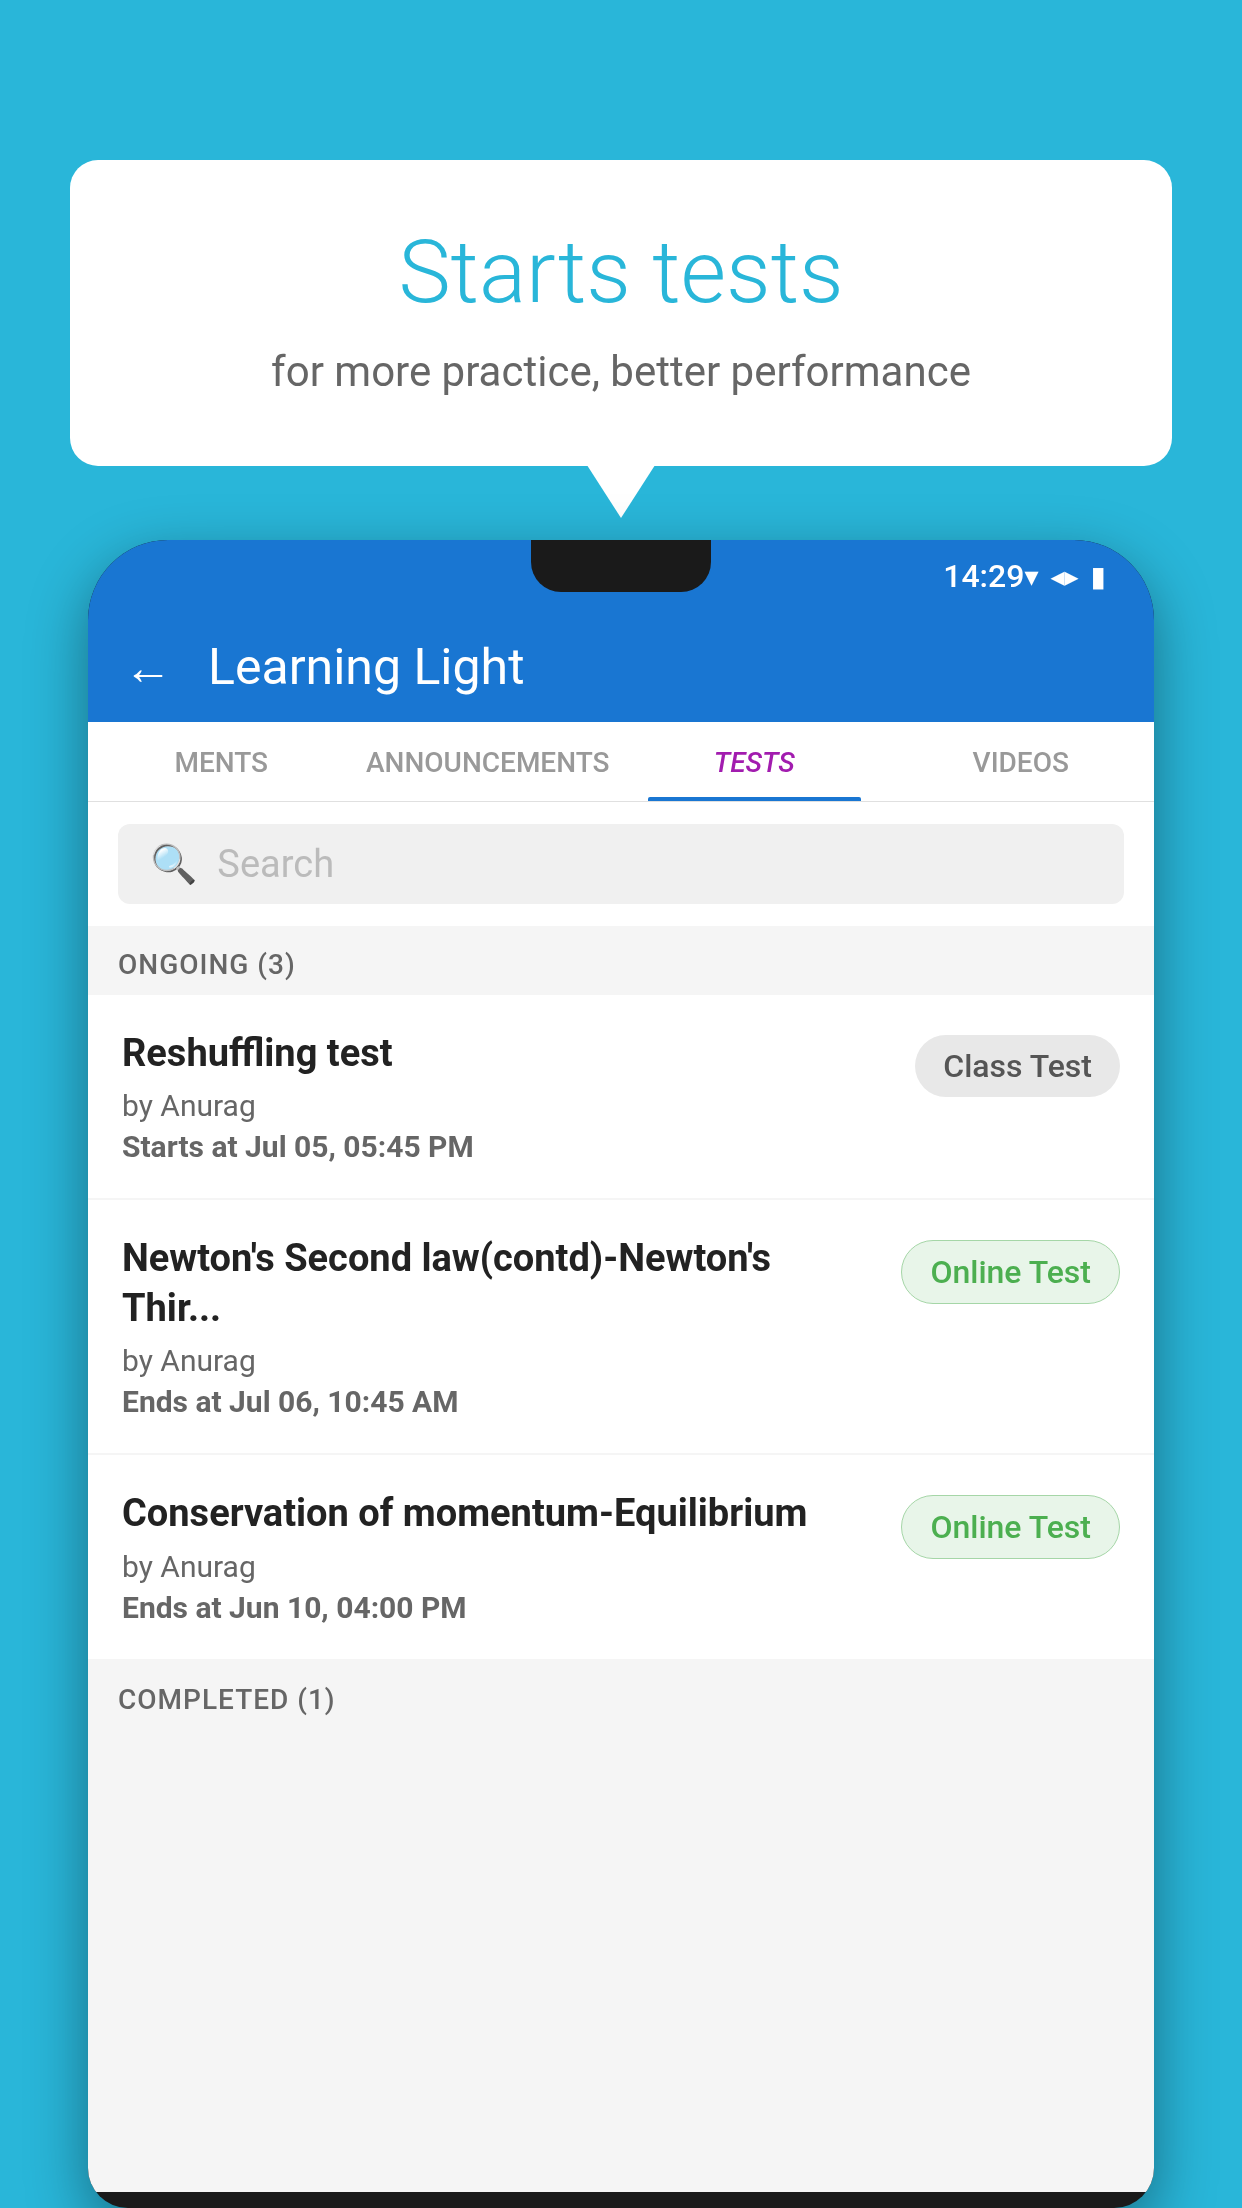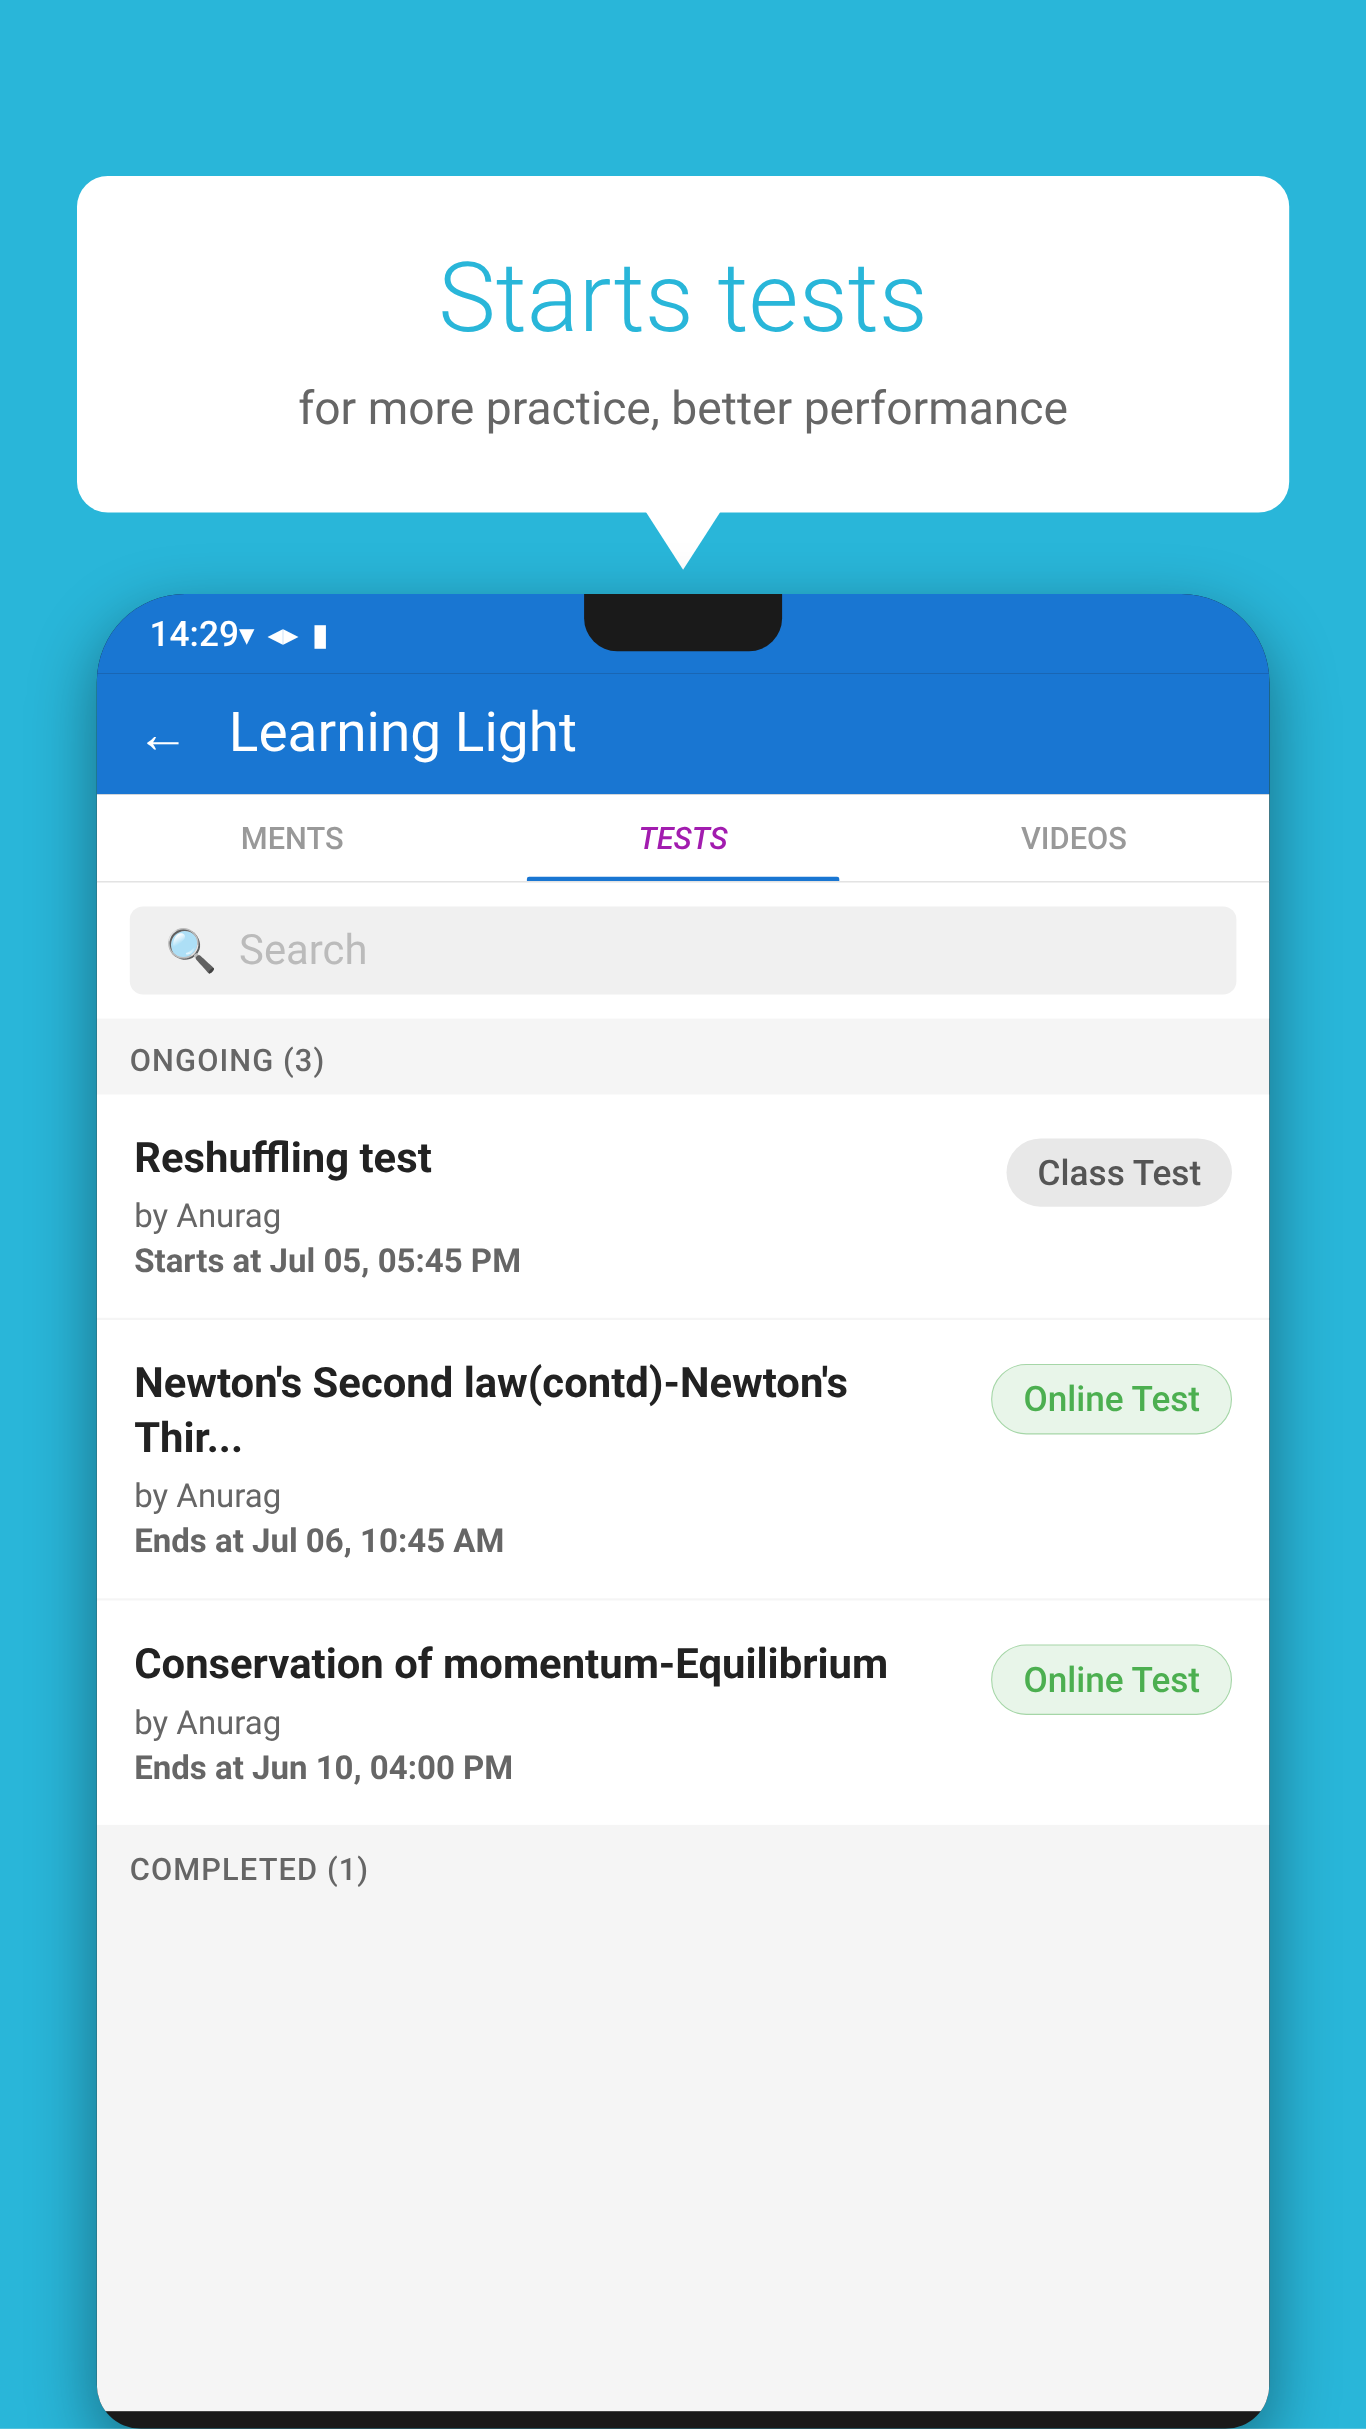--- a/index.html
+++ b/index.html
@@ -74,21 +74,21 @@
       border-radius: 0 0 30px 30px;
       z-index: 10;
     }
 
     
     .status-bar {
       background: #1976d2;
       height: 72px;
       display: flex;
       align-items: center;
-      justify-content: flex-start;
+      justify-content: flex-end;
       padding: 0 48px;
       position: relative;
     }
     .status-time {
       color: white;
       font-size: 32px;
       font-weight: 500;
     }
     .status-icons {
       display: flex;
@@ -272,20 +272,21 @@
     </div>
   </div>
 
   <div class="app-bar">
     <span class="back-arrow">←</span>
     <span class="app-title">Learning Light</span>
   </div>
 
   <div class="tab-bar">
     <div class="tab-item">MENTS</div>
+    <div class="tab-item">ANNOUNCEMENTS</div>
     <div class="tab-item active">TESTS</div>
     <div class="tab-item">VIDEOS</div>
   </div>
 
   <div class="phone-content">
 
     <div class="search-bar">
       <div class="search-input">
         <span class="search-icon">🔍</span>
         <span class="search-text">Search</span>

